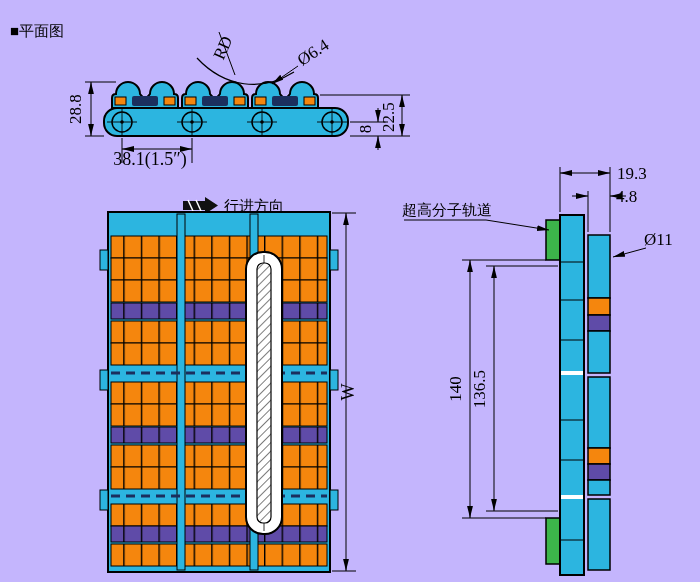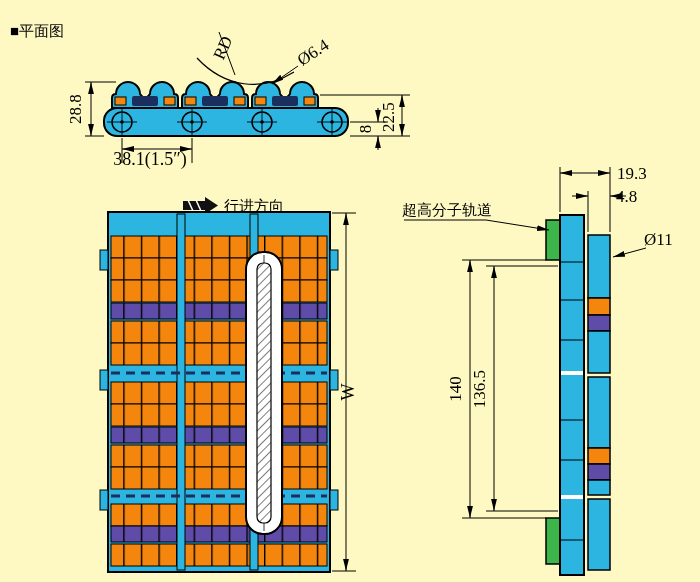--- a/index.html
+++ b/index.html
@@ -4,21 +4,21 @@
 <style>
   :root{
     --belt-cyan:#2CB5E0;
     --roller-orange:#F5860D;
     --accent-purple:#5F4BA8;
     --track-green:#3CB54A;
     --logo-navy:#1B2F5E;
     --hinge-navy:#1B2F5E;
   }
   html,body{margin:0;padding:0;background:#ffffff;}
-  .stage{position:relative;width:700px;height:582px;background:#fef9c3;overflow:hidden;}
+  .stage{position:relative;width:700px;height:582px;background:#c4b5fd;overflow:hidden;}
   svg{display:block;}
   .fill-cyan{fill:var(--belt-cyan,#2CB5E0);}
   .fill-orange{fill:var(--roller-orange,#F5860D);}
   .fill-purple{fill:var(--accent-purple,#5F4BA8);}
   .fill-green{fill:var(--track-green,#3CB54A);}
   .fill-navy{fill:var(--logo-navy,#1B2F5E);}
   .fill-white{fill:#ffffff;}
   .ol2{stroke:#000;stroke-width:2;}
   .ol15{stroke:#000;stroke-width:1.5;}
   .ol1{stroke:#000;stroke-width:1;}

